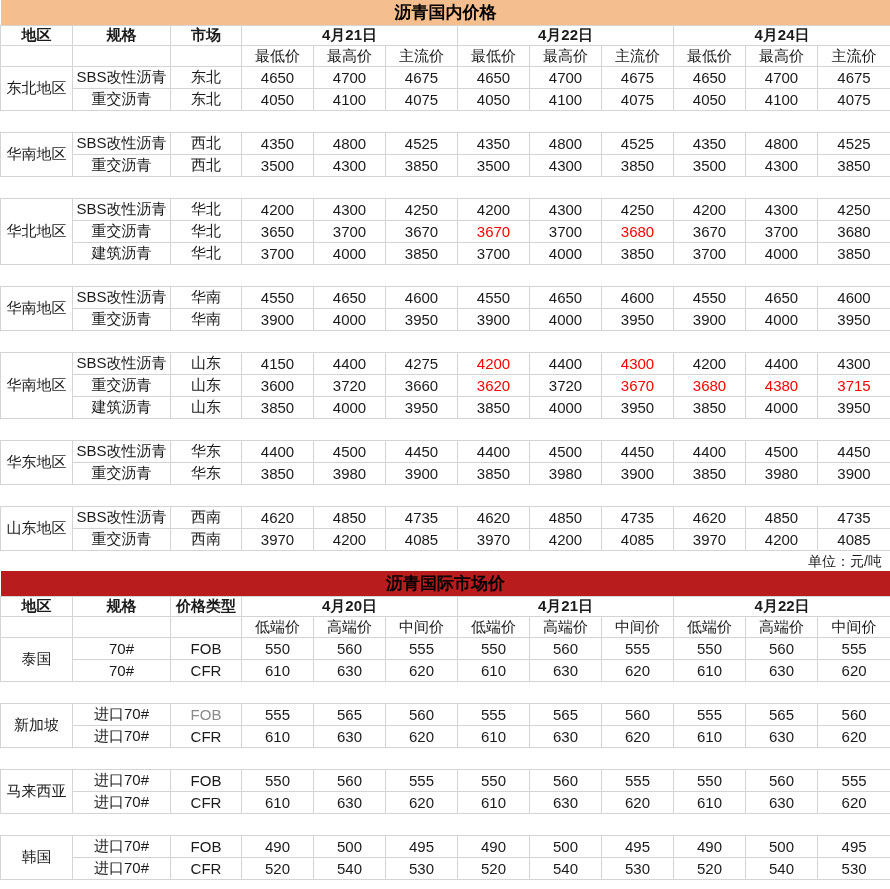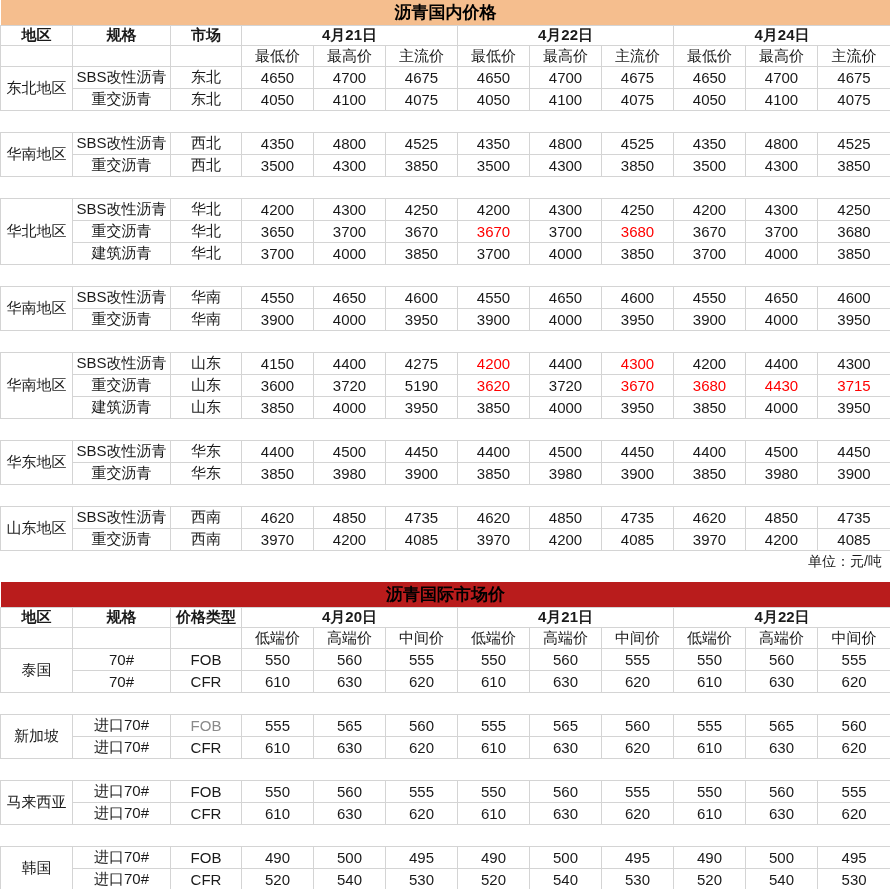--- a/index.html
+++ b/index.html
@@ -17,21 +17,21 @@
   }
   td.title-domestic     { background:#F5BE8E; }
   td.title-international{ background:#b91c1c; }
   tr.head-row td { font-weight:bold; height:19px;margin-top:48px; }
   tr.subhead-row td { height:20px; }
   td.sep { border-left:none; border-right:none; border-top:1px solid #d4d4d4; border-bottom:1px solid #d4d4d4; height:21px; }
   td.red   { color:#FF0000; }
   td.muted { color:#8a8a8a; }
   .unit-note {
     text-align:right; font-size:14px;
-    padding:2px 8px 14px 0; height:15px;
+    padding:2px 8px 3px 0; height:15px;
   }
 </style>
 </head>
 <body>
 
 <div>
 
   <table>
     <colgroup>
       <col style="width:72px">
@@ -220,26 +220,26 @@
           <td class="red">4300</td>
           <td>4200</td>
           <td>4400</td>
           <td>4300</td>
         </tr>
         <tr>
           <td>重交沥青</td>
           <td>山东</td>
           <td>3600</td>
           <td>3720</td>
-          <td>5190</td>
+          <td>3660</td>
           <td class="red">3620</td>
           <td>3720</td>
           <td class="red">3670</td>
           <td class="red">3680</td>
-          <td class="red">4430</td>
+          <td class="red">4380</td>
           <td class="red">3715</td>
         </tr>
         <tr>
           <td>建筑沥青</td>
           <td>山东</td>
           <td>3850</td>
           <td>4000</td>
           <td>3950</td>
           <td>3850</td>
           <td>4000</td>

